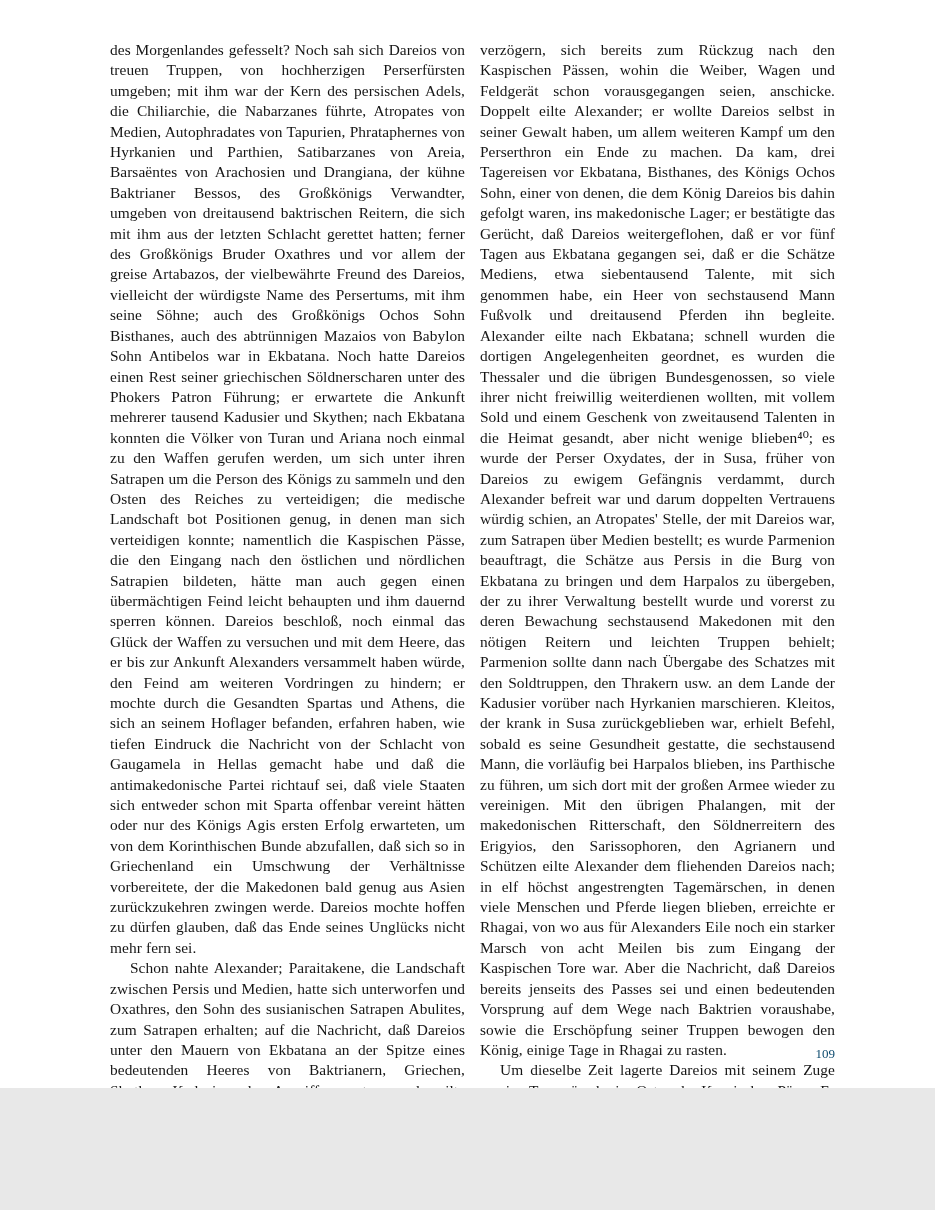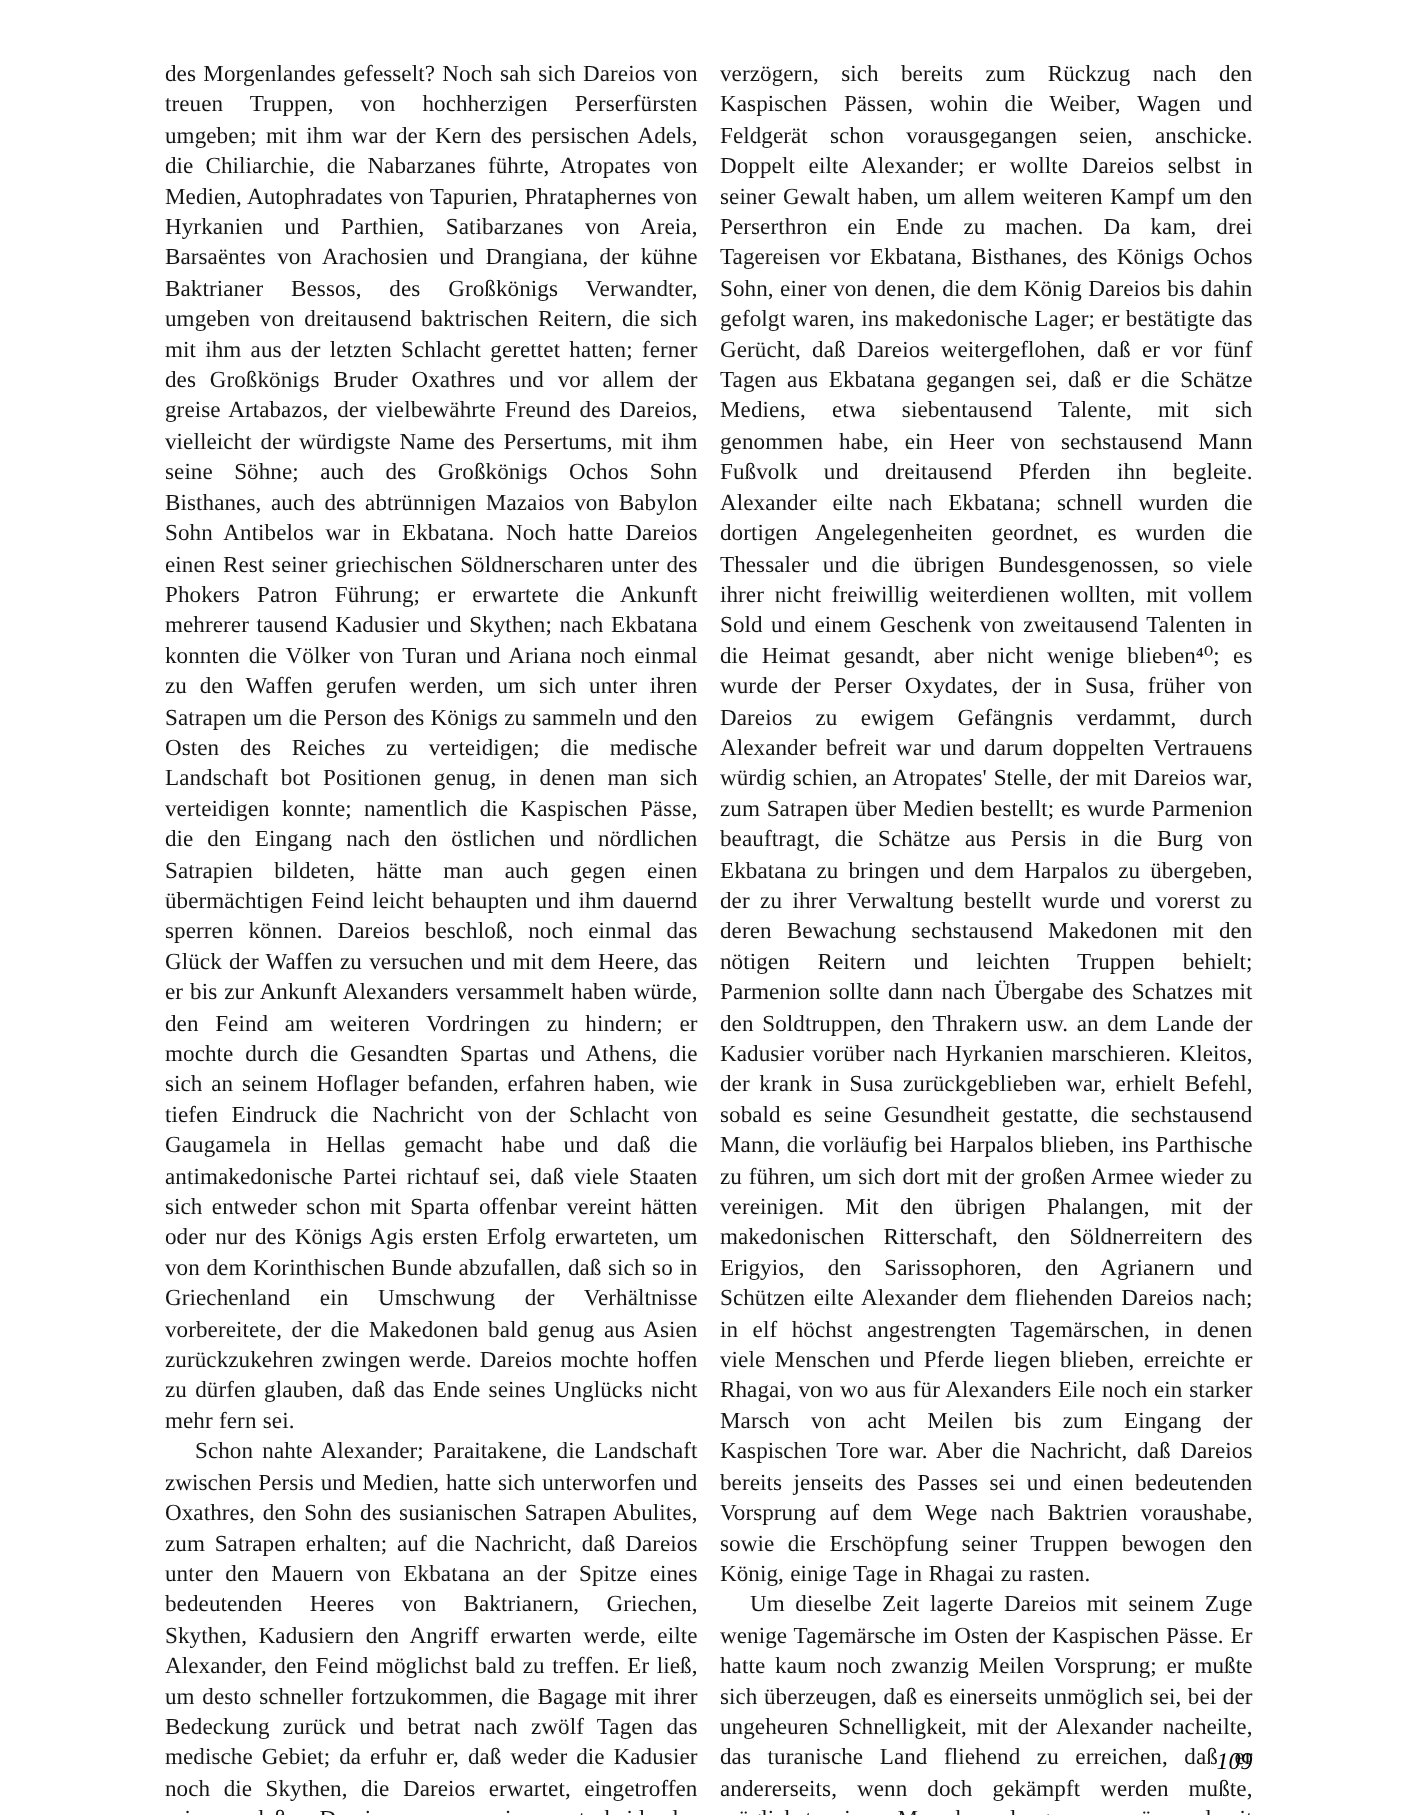--- a/index.html
+++ b/index.html
@@ -7,21 +7,21 @@
     padding: 0;
     background: #e8e8e8;
   }
   body {
     width: 935px;
     height: 1210px;
   }
   .page {
     position: relative;
     width: 935px;
-    height: 1210px;
+    height: 1088px;
     background: #ffffff;
     box-sizing: border-box;
     padding: 40px 100px 0 110px;
     font-family: "Liberation Serif", "DejaVu Serif", serif;
     color: #151515;
     overflow: hidden;
   }
   .text-columns {
     display: flex;
     gap: 15px;
@@ -38,23 +38,22 @@
     letter-spacing: 0.05px;
     word-spacing: 0.3px;
   }
   .para.indent {
     text-indent: 20px;
   }
   .page-number {
     position: absolute;
     right: 100px;
     bottom: 26px;
-    font-size: 16px;
-    color: #000000;
-    font-style: italic;
+    font-size: 13px;
+    color: #0c4a6e;
   }
 </style>
 </head>
 <body>
 
 <div class="page">
   <div class="text-columns">
     <div class="column">
       <p class="para">des Morgenlandes gefesselt? Noch sah sich Dareios von treuen Truppen, von hochherzigen Perserfürsten umgeben; mit ihm war der Kern des persischen Adels, die Chiliarchie, die Nabarzanes führte, Atropates von Medien, Autophradates von Tapurien, Phrataphernes von Hyrkanien und Parthien, Satibarzanes von Areia, Barsaëntes von Arachosien und Drangiana, der kühne Baktrianer Bessos, des Großkönigs Verwandter, umgeben von dreitausend baktrischen Reitern, die sich mit ihm aus der letzten Schlacht gerettet hatten; ferner des Großkönigs Bruder Oxathres und vor allem der greise Artabazos, der vielbewährte Freund des Dareios, vielleicht der würdigste Name des Persertums, mit ihm seine Söhne; auch des Großkönigs Ochos Sohn Bisthanes, auch des abtrünnigen Mazaios von Babylon Sohn Antibelos war in Ekbatana. Noch hatte Dareios einen Rest seiner griechischen Söldnerscharen unter des Phokers Patron Führung; er erwartete die Ankunft mehrerer tausend Kadusier und Skythen; nach Ekbatana konnten die Völker von Turan und Ariana noch einmal zu den Waffen gerufen werden, um sich unter ihren Satrapen um die Person des Königs zu sammeln und den Osten des Reiches zu verteidigen; die medische Landschaft bot Positionen genug, in denen man sich verteidigen konnte; namentlich die Kaspischen Pässe, die den Eingang nach den östlichen und nördlichen Satrapien bildeten, hätte man auch gegen einen übermächtigen Feind leicht behaupten und ihm dauernd sperren können. Dareios beschloß, noch einmal das Glück der Waffen zu versuchen und mit dem Heere, das er bis zur Ankunft Alexanders versammelt haben würde, den Feind am weiteren Vordringen zu hindern; er mochte durch die Gesandten Spartas und Athens, die sich an seinem Hoflager befanden, erfahren haben, wie tiefen Eindruck die Nachricht von der Schlacht von Gaugamela in Hellas gemacht habe und daß die antimakedonische Partei richtauf sei, daß viele Staaten sich entweder schon mit Sparta offenbar vereint hätten oder nur des Königs Agis ersten Erfolg erwarteten, um von dem Korinthischen Bunde abzufallen, daß sich so in Griechenland ein Umschwung der Verhältnisse vorbereitete, der die Makedonen bald genug aus Asien zurückzukehren zwingen werde. Dareios mochte hoffen zu dürfen glauben, daß das Ende seines Unglücks nicht mehr fern sei.</p>
       <p class="para indent">Schon nahte Alexander; Paraitakene, die Landschaft zwischen Persis und Medien, hatte sich unterworfen und Oxathres, den Sohn des susianischen Satrapen Abulites, zum Satrapen erhalten; auf die Nachricht, daß Dareios unter den Mauern von Ekbatana an der Spitze eines bedeutenden Heeres von Baktrianern, Griechen, Skythen, Kadusiern den Angriff erwarten werde, eilte Alexander, den Feind möglichst bald zu treffen. Er ließ, um desto schneller fortzukommen, die Bagage mit ihrer Bedeckung zurück und betrat nach zwölf Tagen das medische Gebiet; da erfuhr er, daß weder die Kadusier noch die Skythen, die Dareios erwartet, eingetroffen seien, daß Dareios, um ein entscheidendes Zusammentreffen zu</p>

